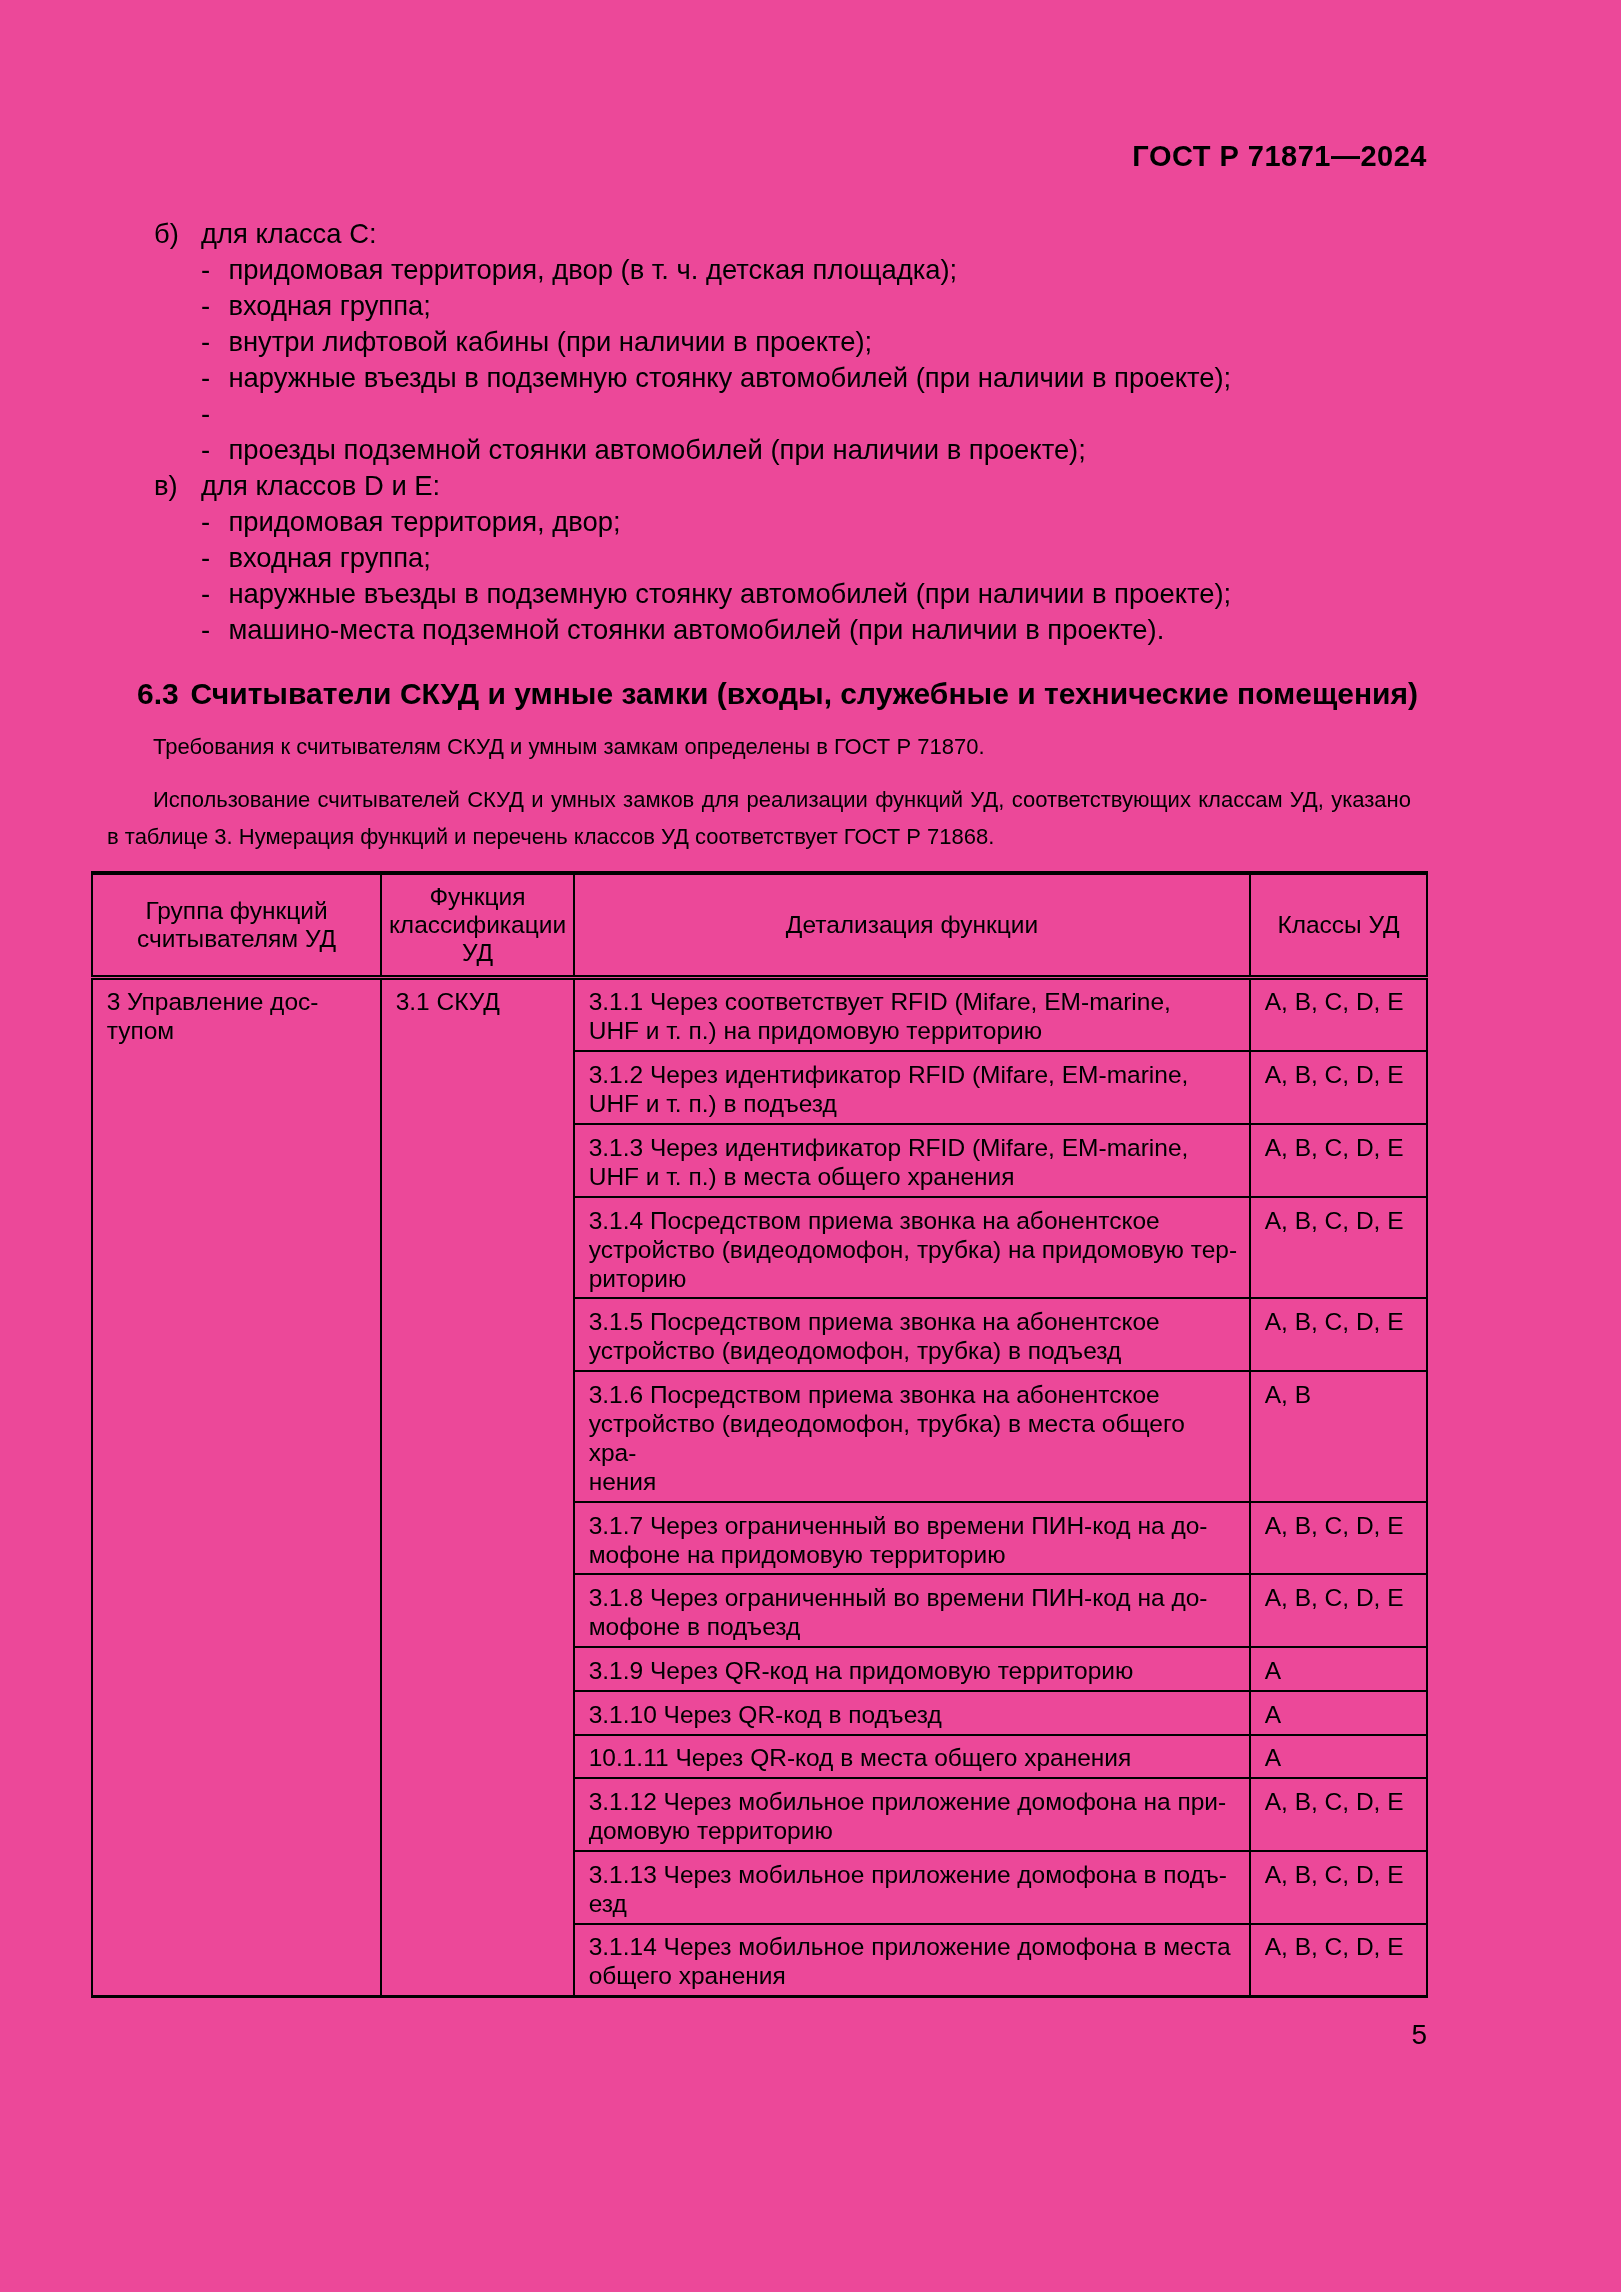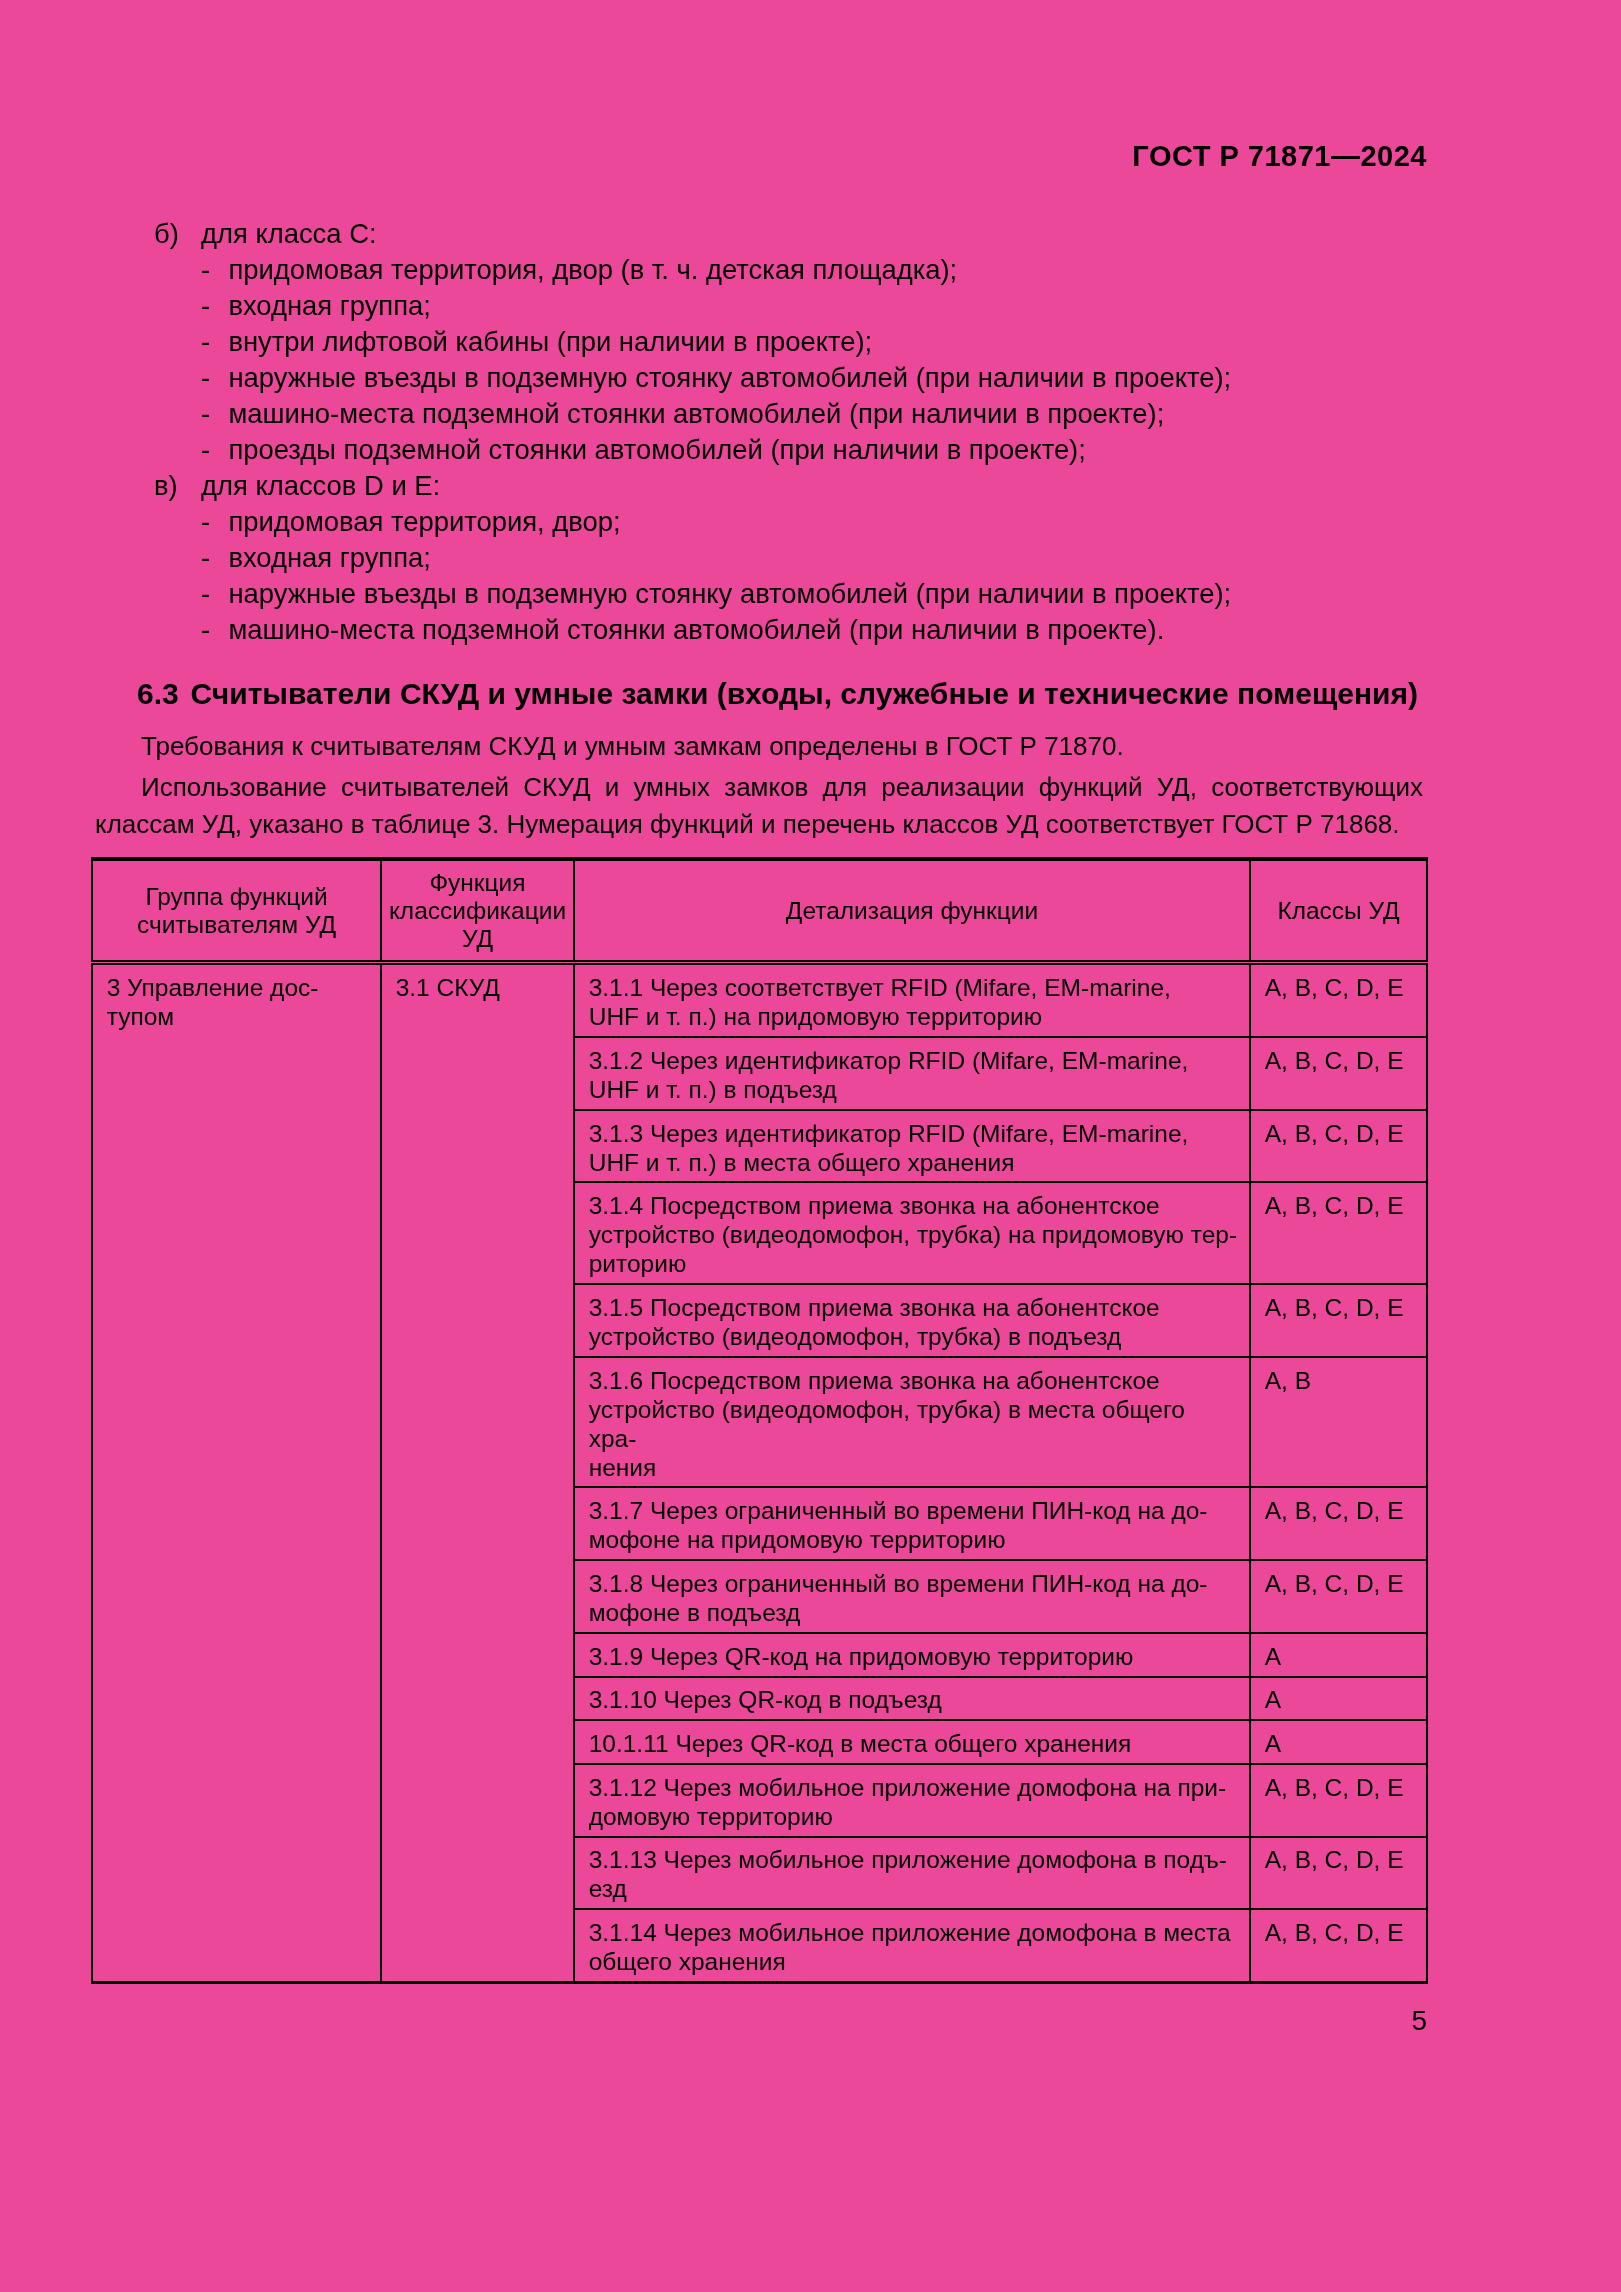--- a/index.html
+++ b/index.html
@@ -38,22 +38,22 @@
   .li.dash .marker { width: 27.4px; }
   .heading {
     margin: 27.4px 0 0 0;
     padding-left: 46px;
     font-size: 30px;
     font-weight: 700;
     line-height: 37px;
   }
   .heading .h-num { margin-right: 11.8px; }
   .para {
-    margin: 4px;
-    font-size: 26px;
+    margin: 16px;
+    font-size: 22px;
     line-height: 37px;
     text-align: justify;
     text-indent: 46px;
   }
   .para.first { margin-top: 15.7px; }
   .table-caption {
     margin-top: 27.4px;
     font-size: 24.5px;
     line-height: 29px;
   }
@@ -120,21 +120,20 @@
     <div class="li dash">
       <span class="marker">-</span>
       <span>внутри лифтовой кабины (при наличии в проекте);</span>
     </div>
     <div class="li dash">
       <span class="marker">-</span>
       <span>наружные въезды в подземную стоянку автомобилей (при наличии в проекте);</span>
     </div>
     <div class="li dash">
       <span class="marker">-</span>
-      <span>машино-места подземной стоянки автомобилей (при наличии в проекте);</span>
     </div>
     <div class="li dash">
       <span class="marker">-</span>
       <span>проезды подземной стоянки автомобилей (при наличии в проекте);</span>
     </div>
     <div class="li letter">
       <span class="marker">в)</span>
       <span>для классов D и E:</span>
     </div>
     <div class="li dash">

